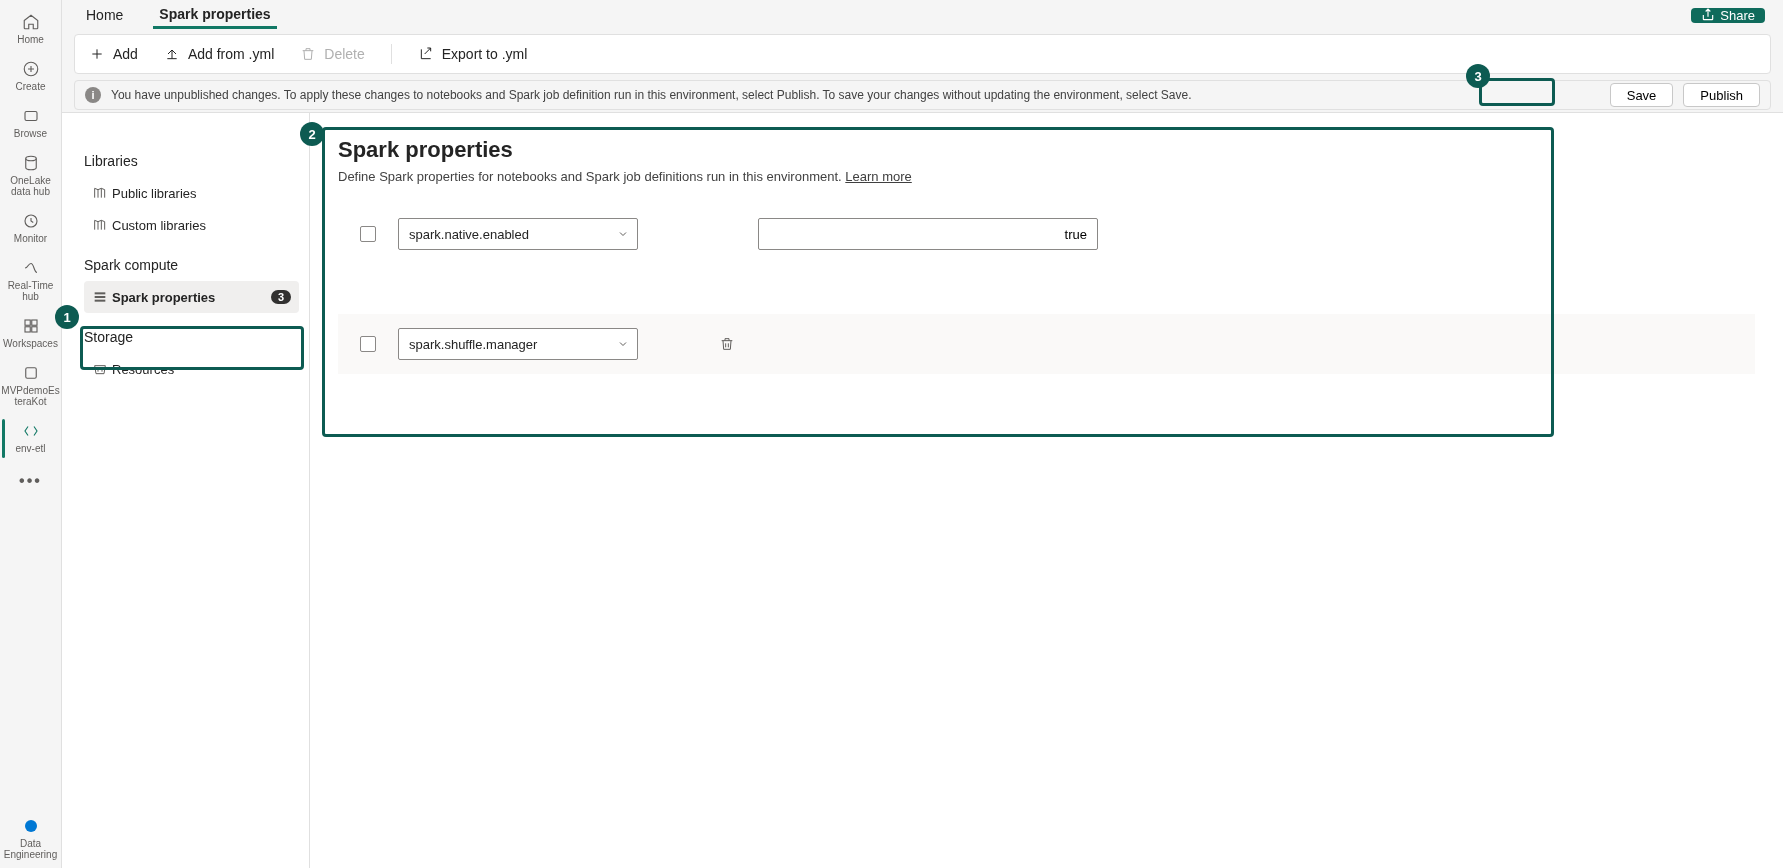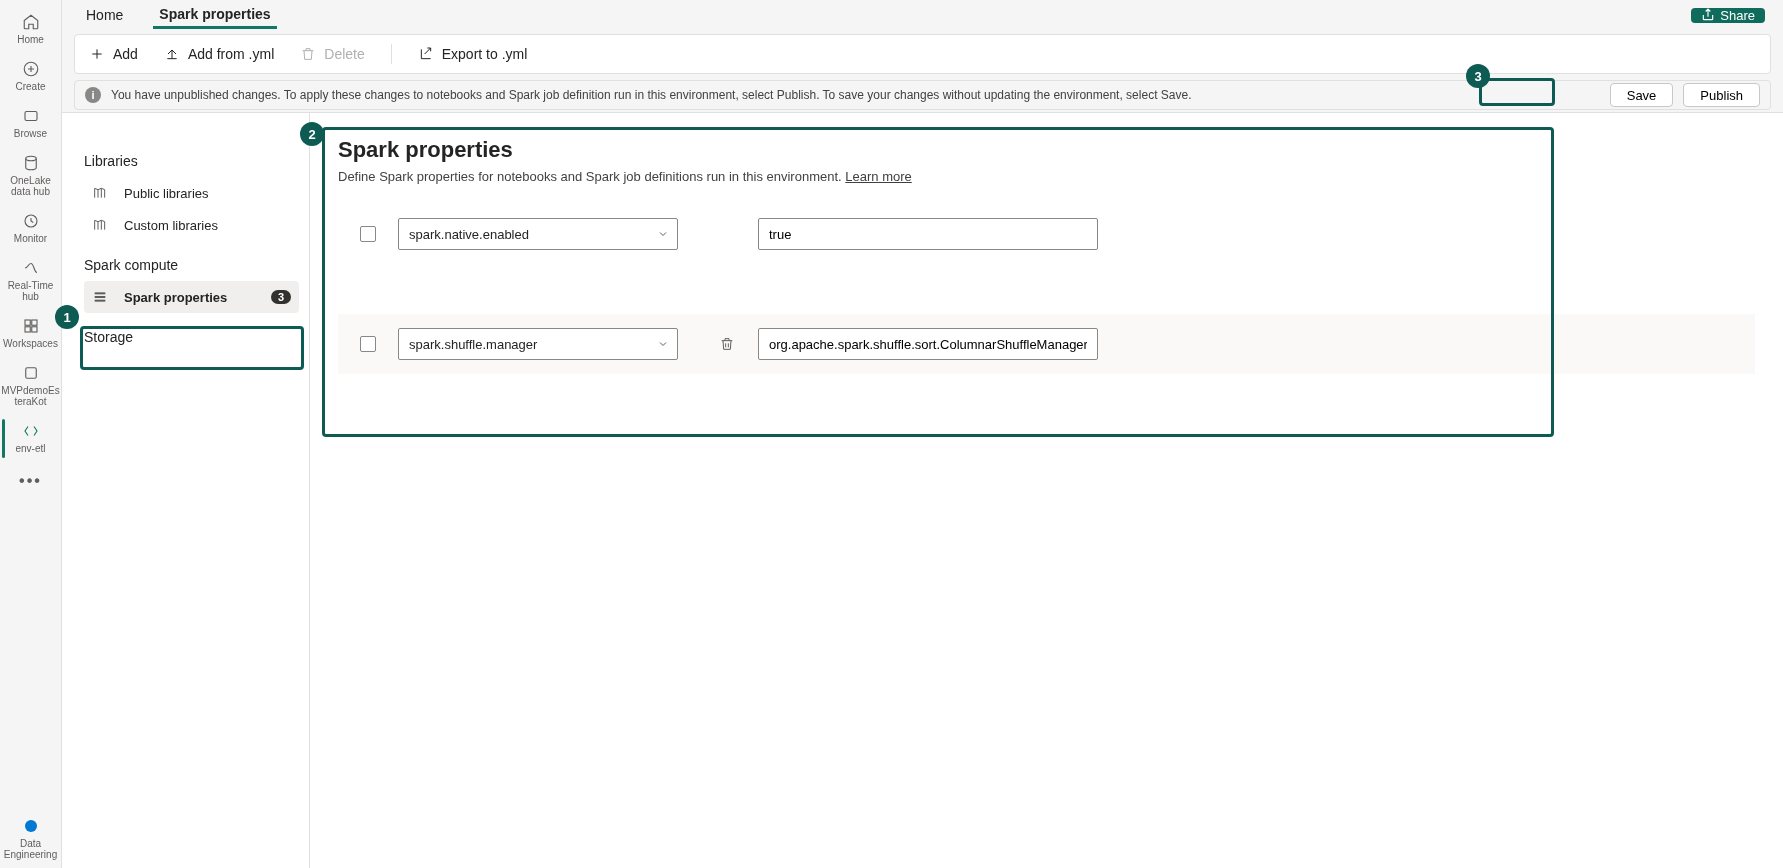--- a/index.html
+++ b/index.html
@@ -35,43 +35,43 @@
 .banner-row .info-icon { width: 16px; height: 16px; border-radius: 50%; background: #8a8886; color: #fff; display: flex; align-items: center; justify-content: center; font-size: 11px; font-weight: bold; margin-right: 10px; }
 .banner-actions { margin-left: auto; display: flex; gap: 10px; }
 .btn-outline { background: #fff; border: 1px solid #c8c8c8; border-radius: 4px; padding: 2px 16px; font-size: 13px; cursor: pointer; height: 24px; }
 
 
 .content-area { position: absolute; left: 62px; top: 112px; right: 0; bottom: 0; background: #fff; border-top: 1px solid #e0e0e0; }
 
 
 .settings-sidebar { position: absolute; left: 0; top: 0; width: 248px; bottom: 0; border-right: 1px solid #e0e0e0; padding: 24px 10px 0 22px; }
 .sec-head { font-size: 14px; color: #242424; margin: 16px 0 8px 0; }
-.side-item { display: flex; align-items: center; gap: 16px; padding: 8px 8px; font-size: 13px; color: #242424; cursor: pointer; border-radius: 4px; }
+.side-item { display: flex; align-items: center; gap: 4px; padding: 8px 8px; font-size: 13px; color: #242424; cursor: pointer; border-radius: 4px; }
 .side-item .icon { width: 16px; height: 16px; display: flex; align-items: center; justify-content: center; color: #605e5c; }
 .side-item.selected { background: #f0efee; font-weight: 600; }
 .side-item .badge { margin-left: auto; background: #323130; color: #fff; border-radius: 8px; font-size: 11px; padding: 1px 7px; }
 
 
 .main-panel { position: absolute; left: 248px; top: 0; right: 0; bottom: 0; padding: 24px 28px; }
 .main-title { font-size: 22px; font-weight: 600; margin-bottom: 6px; }
 .main-desc { font-size: 13px; color: #424242; margin-bottom: 20px; }
 .main-desc a { color: #404040; text-decoration: underline; }
 
 .prop-table { width: 100%; }
 .prop-header { display: flex; align-items: center; padding: 8px 0; border-bottom: 1px solid #e5e5e5; font-size: 13px; font-weight: 600; }
 .col-check { width: 60px; display: flex; justify-content: center; }
 .col-prop  { width: 320px; }
 .col-gap   { width: 40px; }
 .col-val   { flex: 1; }
 
 .prop-row { display: flex; align-items: center; padding: 14px 0; }
 .prop-row.alt { background: #faf9f8; }
-.prop-select { width: 280px; height: 32px; border: 1px solid #8a8886; border-radius: 2px; background: #fff; padding: 0 28px 0 10px; font-size: 13px; position: relative; display: flex; align-items: center; cursor: pointer; }
+.prop-select { width: 240px; height: 32px; border: 1px solid #8a8886; border-radius: 2px; background: #fff; padding: 0 28px 0 10px; font-size: 13px; position: relative; display: flex; align-items: center; cursor: pointer; }
 .prop-select .chev { position: absolute; right: 8px; top: 50%; transform: translateY(-50%); color: #605e5c; }
-.prop-input { width: 340px; height: 32px; border: 1px solid #8a8886; border-radius: 2px; background: #fff; padding: 0 10px; font-size: 13px; }
+.prop-input { width: 340px; height: 32px; border: 1px solid #8a8886; border-radius: 2px; background: #fff; padding: 0 10px; font-size: 13px; text-align: right; }
 .delete-icon { color: #605e5c; cursor: pointer; display: flex; align-items: center; justify-content: center; width: 18px; height: 18px; }
 
 .chk { width: 16px; height: 16px; border: 1px solid #8a8886; border-radius: 2px; background: #fff; cursor: pointer; }
 
 
 .hl-box { position: absolute; border: 3px solid #0d5b52; border-radius: 4px; pointer-events: none; }
 .hl-badge { position: absolute; width: 24px; height: 24px; border-radius: 50%; background: #0d5b52; color: #fff; display: flex; align-items: center; justify-content: center; font-size: 13px; font-weight: 600; z-index: 10; }
 
 svg { display: block; }
 </style>
@@ -259,20 +259,28 @@
             <rect x="4" y="5" width="16" height="3"></rect>
             <rect x="4" y="10.5" width="16" height="3"></rect>
             <rect x="4" y="16" width="16" height="3"></rect>
           </svg>
         </span>
       <span>Spark properties</span>
       <span class="badge">3</span>
     </div>
 
     <div class="sec-head">Storage</div>
+    <div class="side-item">
+      <span class="icon">
+          <svg width="16" height="16" viewBox="0 0 24 24" fill="none" stroke="currentColor" stroke-width="1.5">
+            <path d="M4 7h16M4 7l2 12h12l2-12M9 11v5M15 11v5"></path>
+          </svg>
+        </span>
+      <span>Resources</span>
+    </div>
   </div>
 
   <div class="main-panel">
     <div class="main-title">Spark properties</div>
     <div class="main-desc">
       <span>Define Spark properties for notebooks and Spark job definitions run in this environment. </span><a href="#">Learn more</a>
     </div>
 
     <div class="prop-table">
 
@@ -312,23 +320,20 @@
               </span>
           </div>
         </div>
         <div class="col-gap">
           <span class="delete-icon">
             <svg width="16" height="16" viewBox="0 0 24 24" fill="none" stroke="currentColor" stroke-width="1.5">
                 <path d="M4 7h16M9 7V4h6v3M6 7l1 13h10l1-13M10 11v6M14 11v6"></path>
               </svg>
           </span>
         </div>
-        <div class="col-val">
-          <input class="prop-input" value="org.apache.spark.shuffle.sort.ColumnarShuffleManager" style="">
-        </div>
       </div>
 
     </div>
   </div>
 </div>
 
 <div class="hl-badge" style="left:55px; top:305px;">1</div>
 <div class="hl-box" style="left:80px; top:326px; width:224px; height:44px;"></div>
 
 <div class="hl-badge" style="left:300px; top:122px;">2</div>

